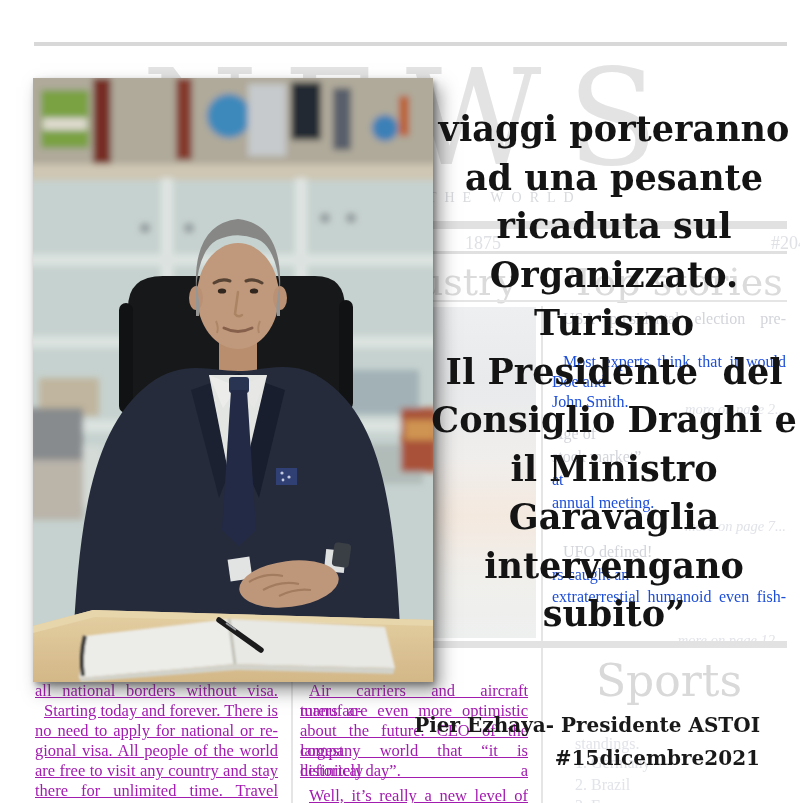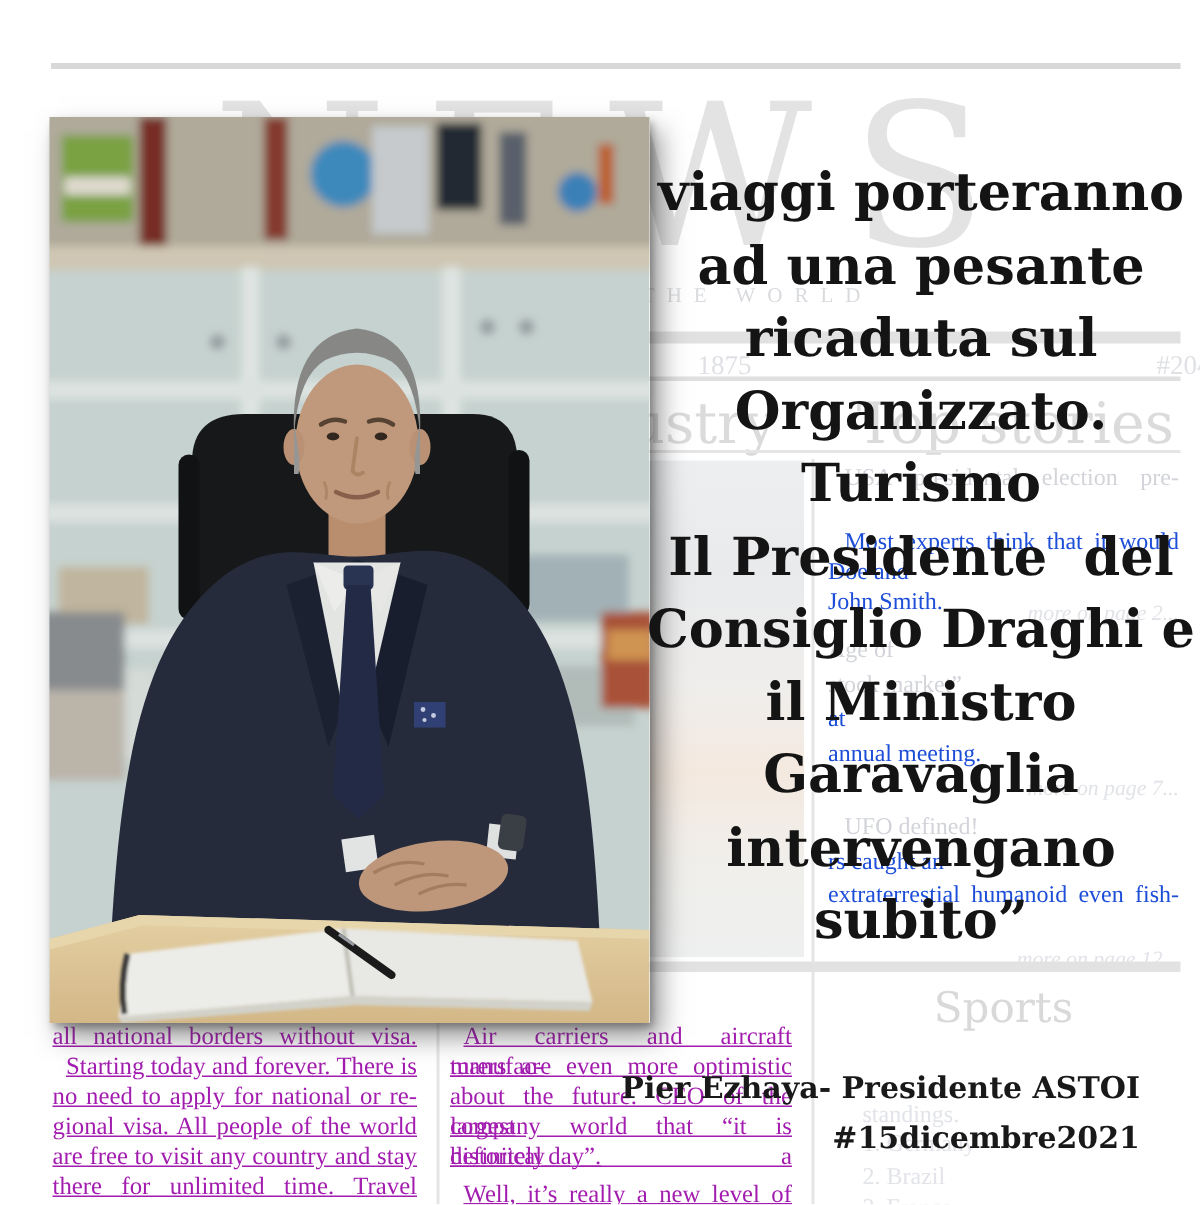--- a/index.html
+++ b/index.html
@@ -76,21 +76,21 @@
     <div class="frag ral" style="top:470px;">at</div>
     <div class="frag" style="top:493px;">annual meeting.</div>
     <div class="frag more" style="top:516px;">more on page 7...</div>
 
     <div class="frag hl" style="left:563px;top:542px;">UFO defined!</div>
     <div class="frag ral" style="top:565px;">rs caught an</div>
     <div class="frag jl" style="top:587px;">extraterrestial humanoid even fish-</div>
     <div class="frag more" style="top:630px;">more on page 12...</div>
 
     <div class="rule" style="left:340px;top:641px;width:447px;height:7px;background:#e2e2e2;"></div>
-    <div class="bighead" style="left:552px;top:655px;width:234px;text-align:center;font-size:28px;color:#d9d9d9;">Sports</div>
+    <div class="bighead" style="left:552px;top:655px;width:234px;text-align:center;font-size:44px;color:#d9d9d9;">Sports</div>
     <div class="frag faint" style="left:575px;top:734px;">standings.</div>
     <div class="frag faint" style="left:575px;top:753px;">1. Germany</div>
     <div class="frag faint" style="left:575px;top:775px;">2. Brazil</div>
     <div class="frag faint" style="left:575px;top:796px;">3. France</div>
 
     <div class="bgline jl" style="left:35px;top:681px;width:243px;">all national borders without visa.</div>
     <div class="bgline jl ind" style="left:35px;top:701px;width:243px;">Starting today and forever. There is</div>
     <div class="bgline jl" style="left:35px;top:721px;width:243px;">no need to apply for national or re-</div>
     <div class="bgline jl" style="left:35px;top:741px;width:243px;">gional visa. All people of the world</div>
     <div class="bgline jl" style="left:35px;top:761px;width:243px;">are free to visit any country and stay</div>

